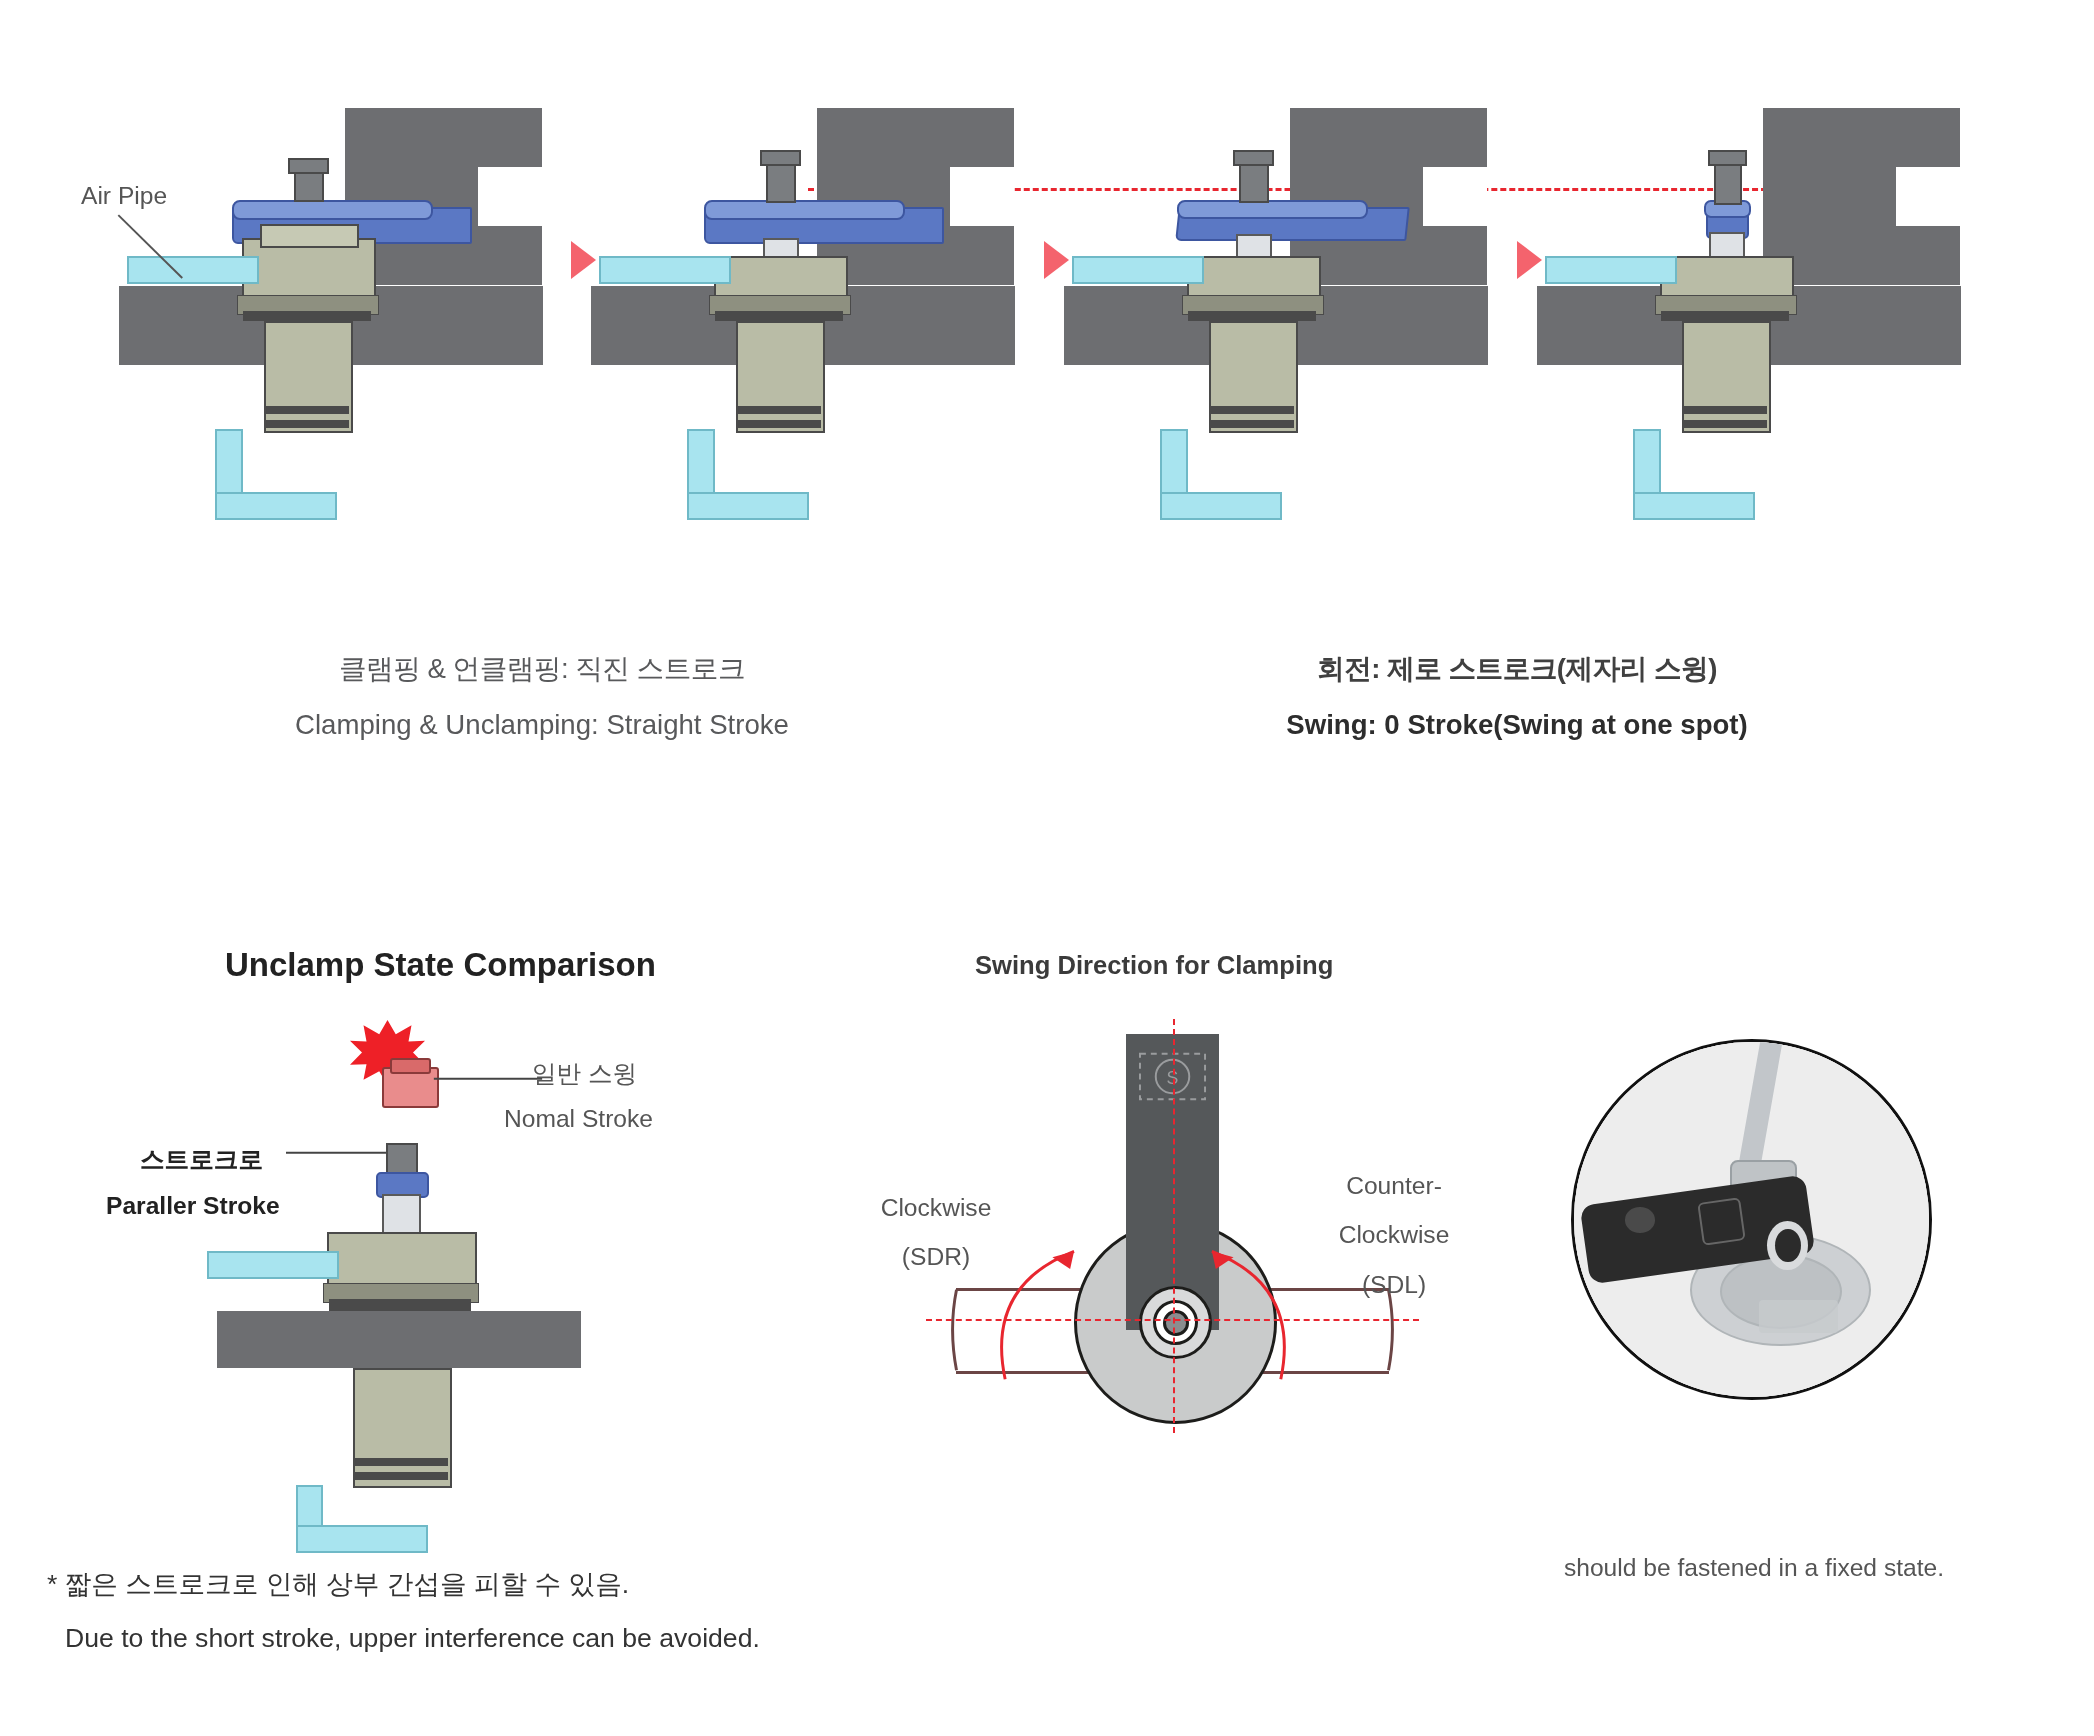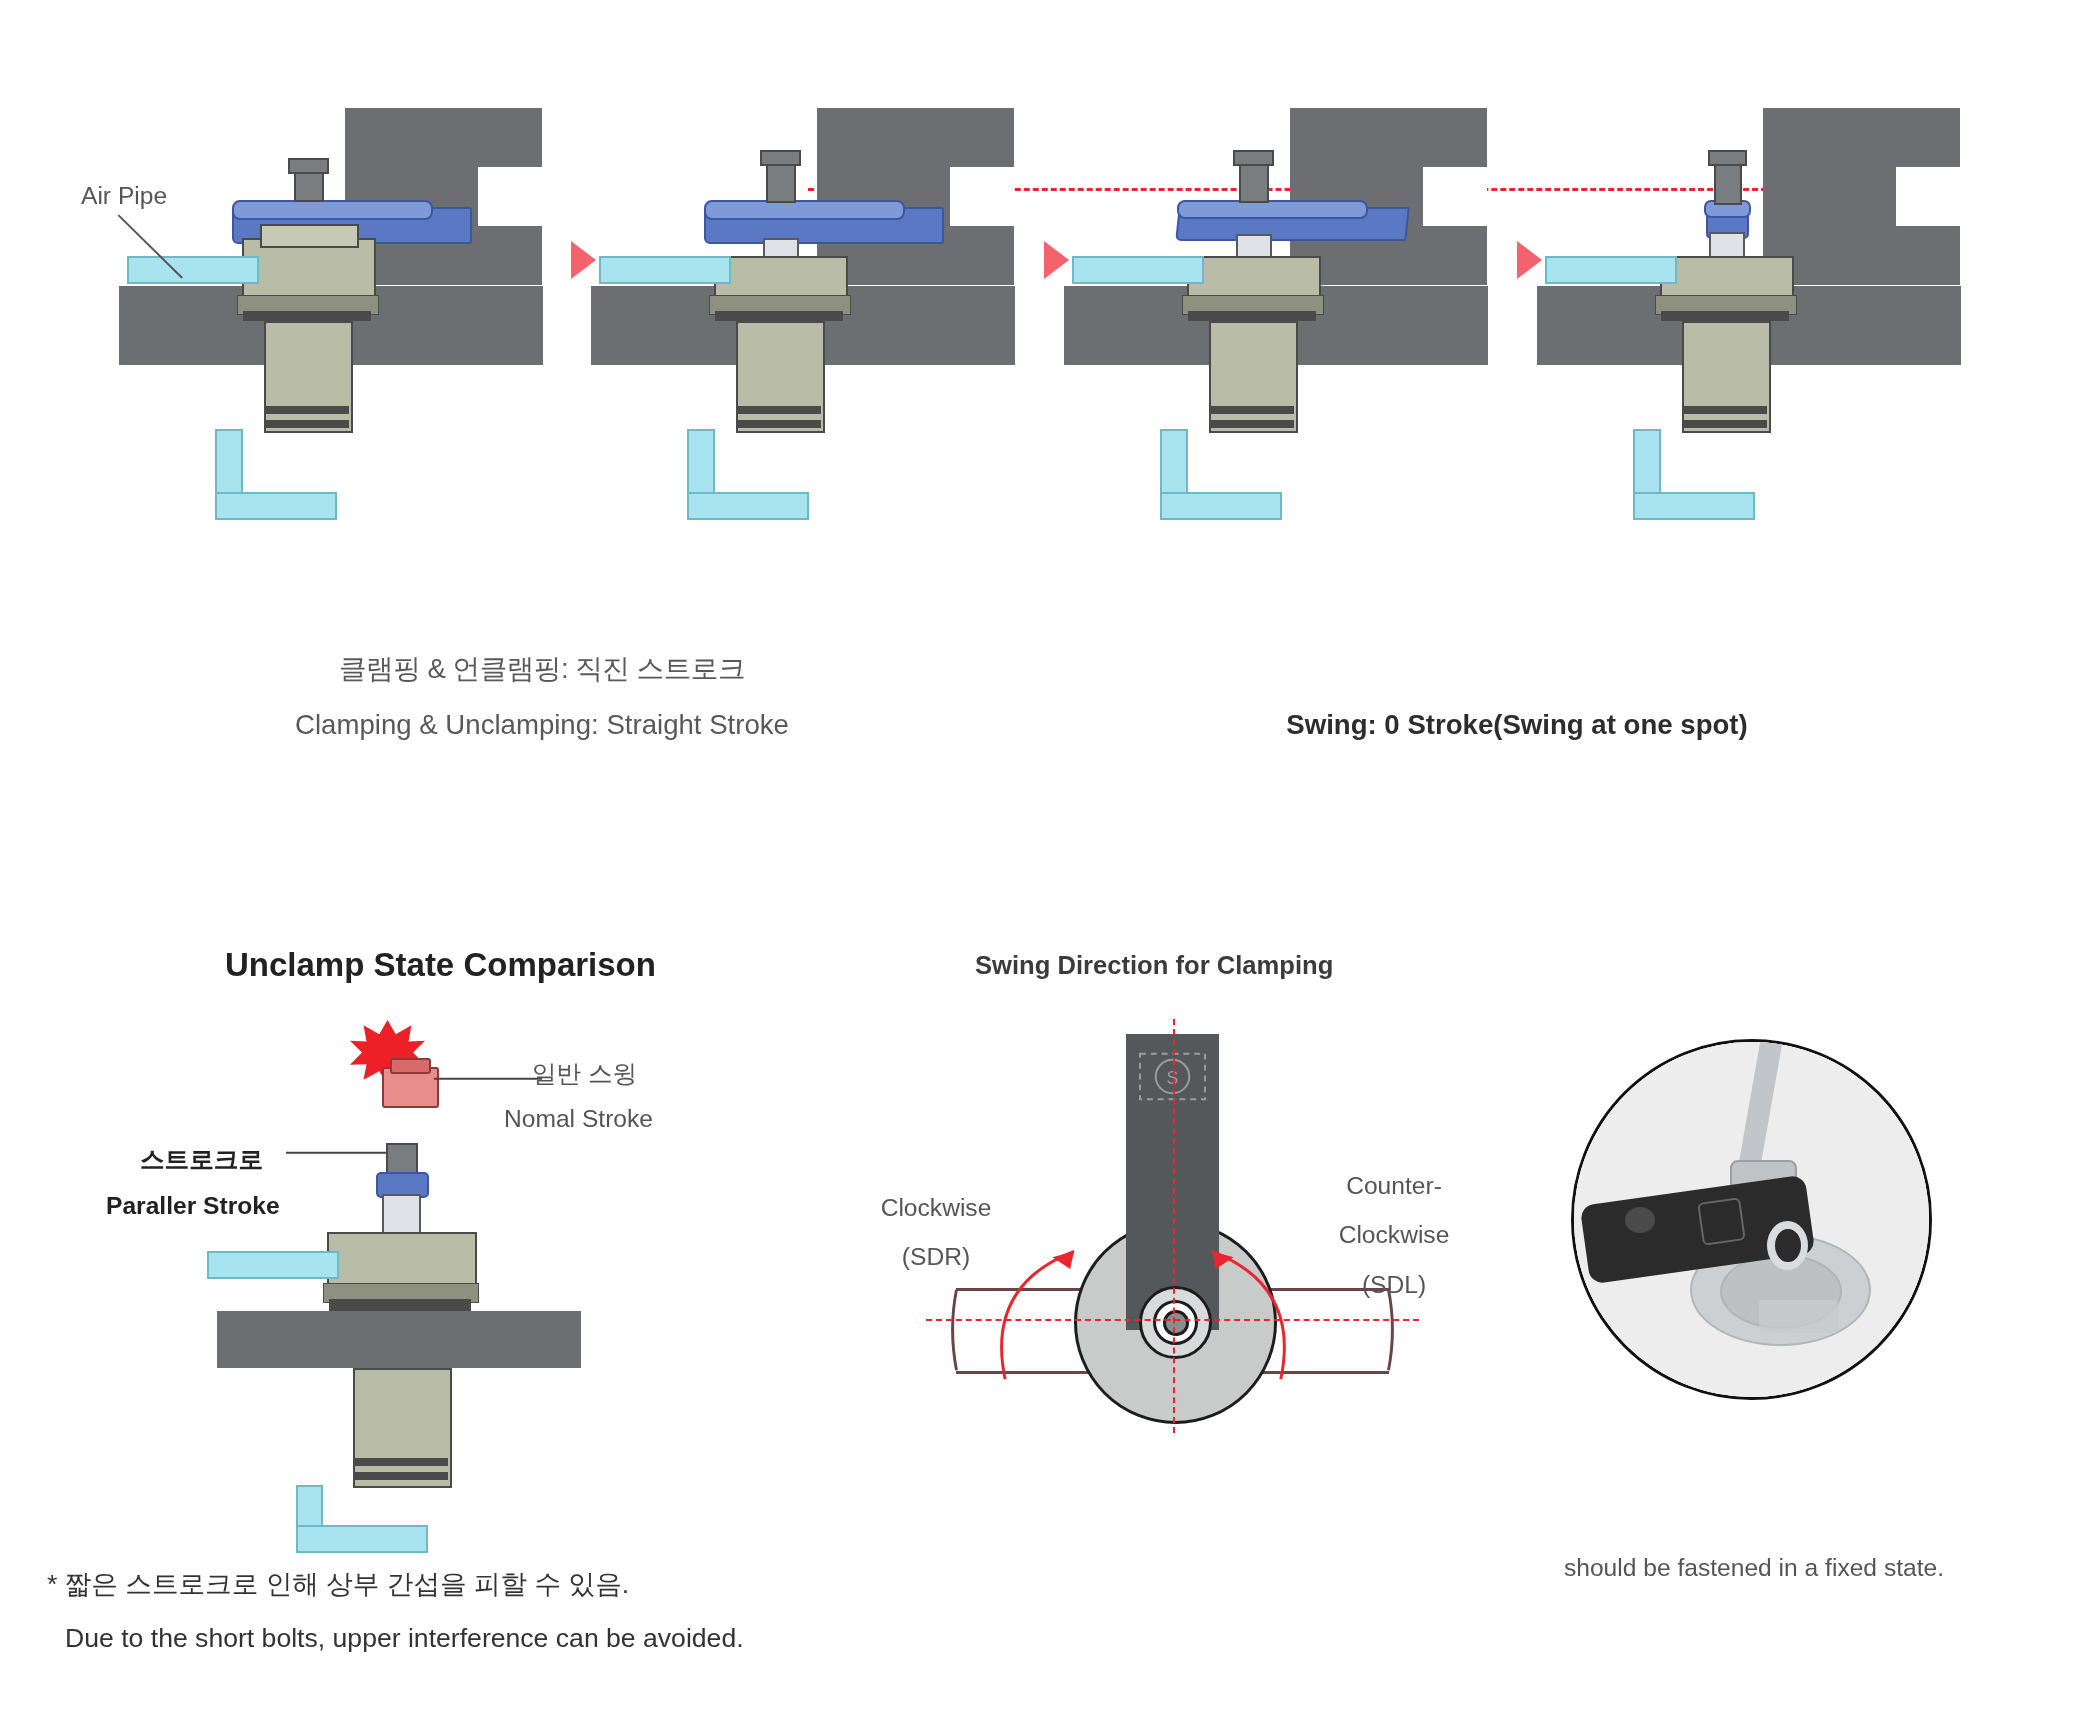--- a/index.html
+++ b/index.html
@@ -165,20 +165,21 @@
   <div class="arrowR" style="left:1517px;top:241px;"></div>
 
   <div class="abs lbl" style="left:81px;top:182px;">Air Pipe</div>
   <svg class="abs" style="left:79px;top:207px;width:177px;height:89px;" viewBox="0 0 180 90" width="177" height="89">
     <line x1="40" y1="8" x2="105" y2="72" stroke="#555" stroke-width="2"></line>
   </svg>
 
   <div class="abs capKo ctr" style="left:197px;top:650px;width:690px;">클램핑 &amp; 언클램핑: 직진 스트로크</div>
   <div class="abs capEn ctr" style="left:197px;top:709px;width:690px;">Clamping &amp; Unclamping: Straight Stroke</div>
 
+  <div class="abs capKoB ctr" style="left:1172px;top:650px;width:690px;">회전: 제로 스트로크(제자리 스윙)</div>
   <div class="abs capEnB ctr" style="left:1172px;top:709px;width:690px;">Swing: 0 Stroke(Swing at one spot)</div>
 
   <div class="abs headEn" style="left:225px;top:946px;">Unclamp State Comparison</div>
 
   <div class="starburst" style="left:350px;top:1020px;"></div>
   <div class="redBlock" style="left:382px;top:1067px;width:53px;height:37px;border-radius:3px;"></div>
   <div class="redBlock" style="left:390px;top:1058px;width:37px;height:11.8px;border-radius:3px;background:#d96a6a;"></div>
 
   <svg class="abs" style="left:424px;top:1064px;width:128px;height:29.6px;" viewBox="0 0 130 30" width="128" height="29.6">
     <line x1="10" y1="15" x2="120" y2="15" stroke="#444" stroke-width="2"></line>
@@ -204,21 +205,21 @@
     <div class="bodyMetal" style="left:87px;top:235px;width:95px;height:116px;"></div>
     <div class="ring" style="left:87px;top:325px;width:95px;height:7.9px;"></div>
     <div class="ring" style="left:87px;top:339px;width:95px;height:7.9px;"></div>
 
     <div class="pipe" style="left:-59px;top:118px;width:128px;height:23.6px;"></div>
     <div class="pipe" style="left:29.6px;top:352px;width:23.6px;height:63px;"></div>
     <div class="pipe" style="left:29.6px;top:392px;width:128px;height:23.6px;"></div>
   </div>
 
   <div class="abs note" style="left:47px;top:1566px;">* 짧은 스트로크로 인해 상부 간섭을 피할 수 있음.</div>
-  <div class="abs note" style="left:65px;top:1623px;">Due to the short bolts, upper interference can be avoided.</div>
+  <div class="abs note" style="left:65px;top:1623px;">Due to the short stroke, upper interference can be avoided.</div>
 
   <div class="abs smallHead" style="left:975px;top:951px;">Swing Direction for Clamping</div>
 
   <div class="abs" style="left:946px;top:1113px;width:453px;height:483px;">
 
     <div class="swShaft" style="left:9.9px;top:175px;width:433px;border-top:3px solid #6b4545;"></div>
     <div class="swShaft" style="left:9.9px;top:258px;width:433px;border-top:3px solid #6b4545;"></div>
 
     <svg class="abs" style="left:0;top:167px;width:453px;height:108px;" viewBox="0 0 460 110" width="453" height="108">
       <path d="M10,10 q-8,40 0,82" stroke="#6b4545" stroke-width="3" fill="none"></path>

